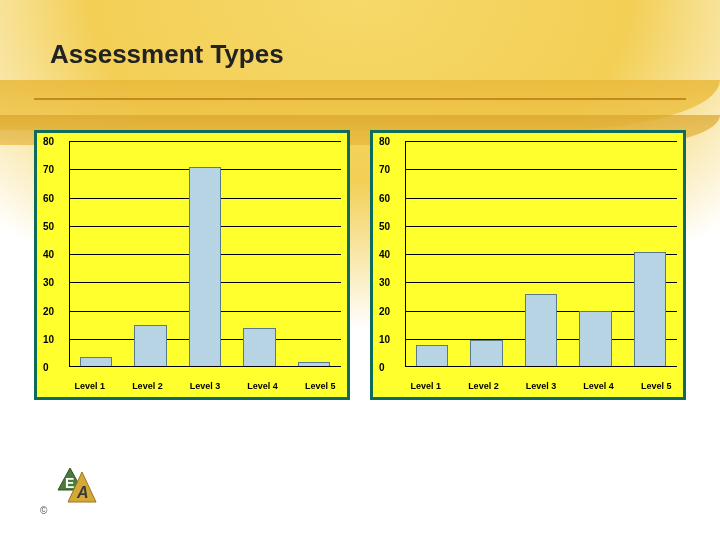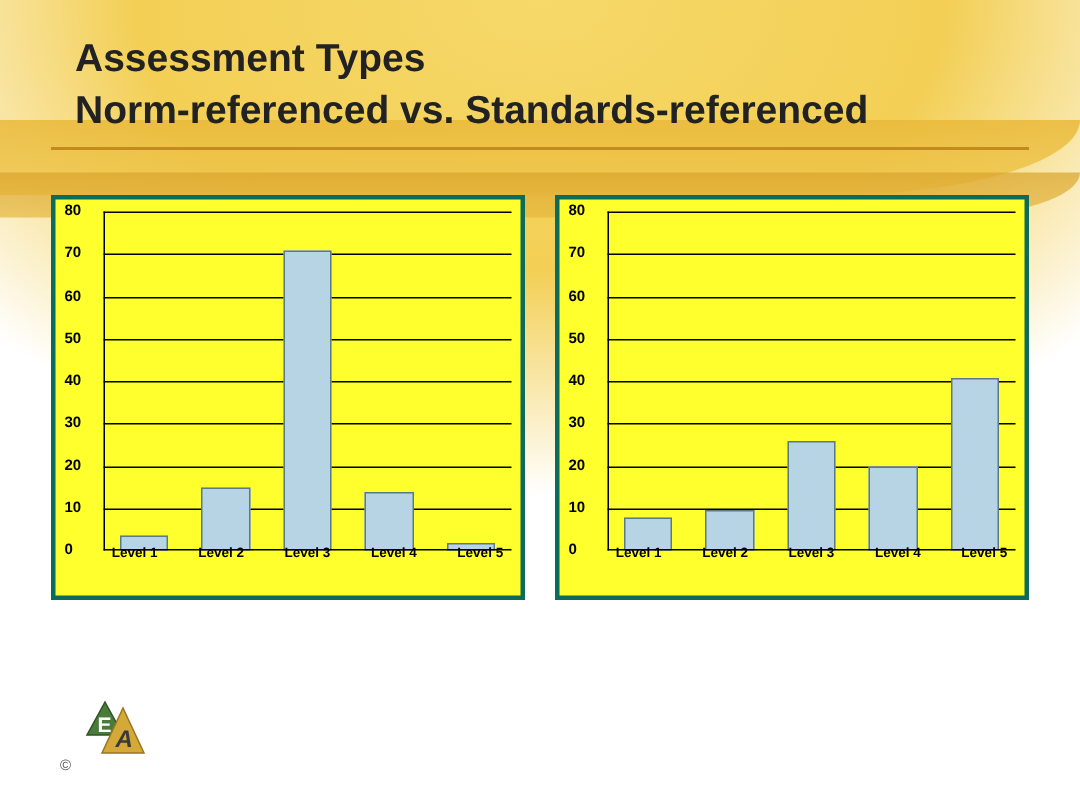--- a/index.html
+++ b/index.html
@@ -2,50 +2,49 @@
 <html><head>
 <meta charset="utf-8">
 <style>
   html,body{margin:0;padding:0;width:720px;height:540px;font-family:Arial,Helvetica,sans-serif;overflow:hidden;background:#fff;}
   .bg{position:absolute;inset:0;background:
       radial-gradient(ellipse 900px 600px at 50% 0%, #f6d96a 0%, #f3cf55 30%, rgba(246,217,106,0) 55%),
       linear-gradient(#fff,#fff);}
   .swoosh1{position:absolute;left:0;right:0;top:80px;height:50px;background:linear-gradient(180deg,#e9b93a,#f0c94f);border-radius:0 0 200px 0/0 0 60px 0;opacity:.85;}
   .swoosh2{position:absolute;left:0;right:0;top:115px;height:30px;background:linear-gradient(180deg,#d9a32b,#e6b73d);border-radius:0 0 160px 0/0 0 50px 0;opacity:.7;}
   .slide{position:relative;width:720px;height:540px;}
-  .title{position:absolute;left:50px;top:22px;right:30px;font-size:26px;font-weight:bold;color:#222;line-height:1.25;}
+  .title{position:absolute;left:50px;top:38px;right:30px;font-size:26px;font-weight:bold;color:#222;line-height:1.25;}
   .title .line2{margin-top:2px;}
   .underline{position:absolute;left:34px;right:34px;top:98px;height:2px;background:#c38a1e;}
   .charts{position:absolute;left:34px;right:34px;top:130px;height:270px;display:flex;gap:20px;}
   .chart{flex:1 1 0;border:3px solid #0d6b5b;background:#ffff2e;position:relative;font-size:10px;font-weight:bold;color:#000;}
   .plot{position:absolute;left:32px;right:6px;top:8px;bottom:30px;}
   .grid{position:absolute;left:0;right:0;height:0;border-top:1px solid #000;}
   .ylab{position:absolute;left:-26px;width:22px;transform:translateY(-50%);}
   .bars{position:absolute;left:0;right:0;top:0;bottom:0;display:flex;align-items:flex-end;}
   .barcell{flex:1 1 0;display:flex;justify-content:center;align-items:flex-end;height:100%;}
   .bar{width:56%;background:#b6d4e3;border:1px solid #5a7a8a;}
   .baseline{position:absolute;left:32px;right:6px;bottom:30px;height:0;border-top:1.5px solid #000;}
   .yaxis{position:absolute;left:32px;top:8px;bottom:30px;width:0;border-left:1.5px solid #000;}
-  .xticklabels{position:absolute;left:32px;right:6px;bottom:24px;display:flex;gap:16px;}
+  .xticklabels{position:absolute;left:32px;right:6px;bottom:6px;display:flex;gap:16px;}
   .xtlab{flex:1 1 0;text-align:center;font-size:9px;}
   .logo{position:absolute;left:52px;bottom:30px;width:48px;height:48px;}
   .logo svg{width:48px;height:48px;}
   .copyright{position:absolute;left:40px;bottom:24px;font-size:10px;color:#555;}
 </style>
 </head>
 <body>
 
 <div class="slide">
   <div class="bg"></div>
   <div class="swoosh1"></div>
   <div class="swoosh2"></div>
 
   <div class="title">
     <div>Assessment Types</div>
-    <div class="line2">Norm-referenced   vs.   Standards-referenced</div>
   </div>
   <div class="underline"></div>
 
   <div class="charts">
     <div class="chart">
       <div class="yaxis"></div>
       <div class="plot" id="plot0">
           <div class="ylab" style="top: 100%;">0</div>
           <div class="grid" style="top: 87.5%;"></div>
           <div class="ylab" style="top: 87.5%;">10</div>

